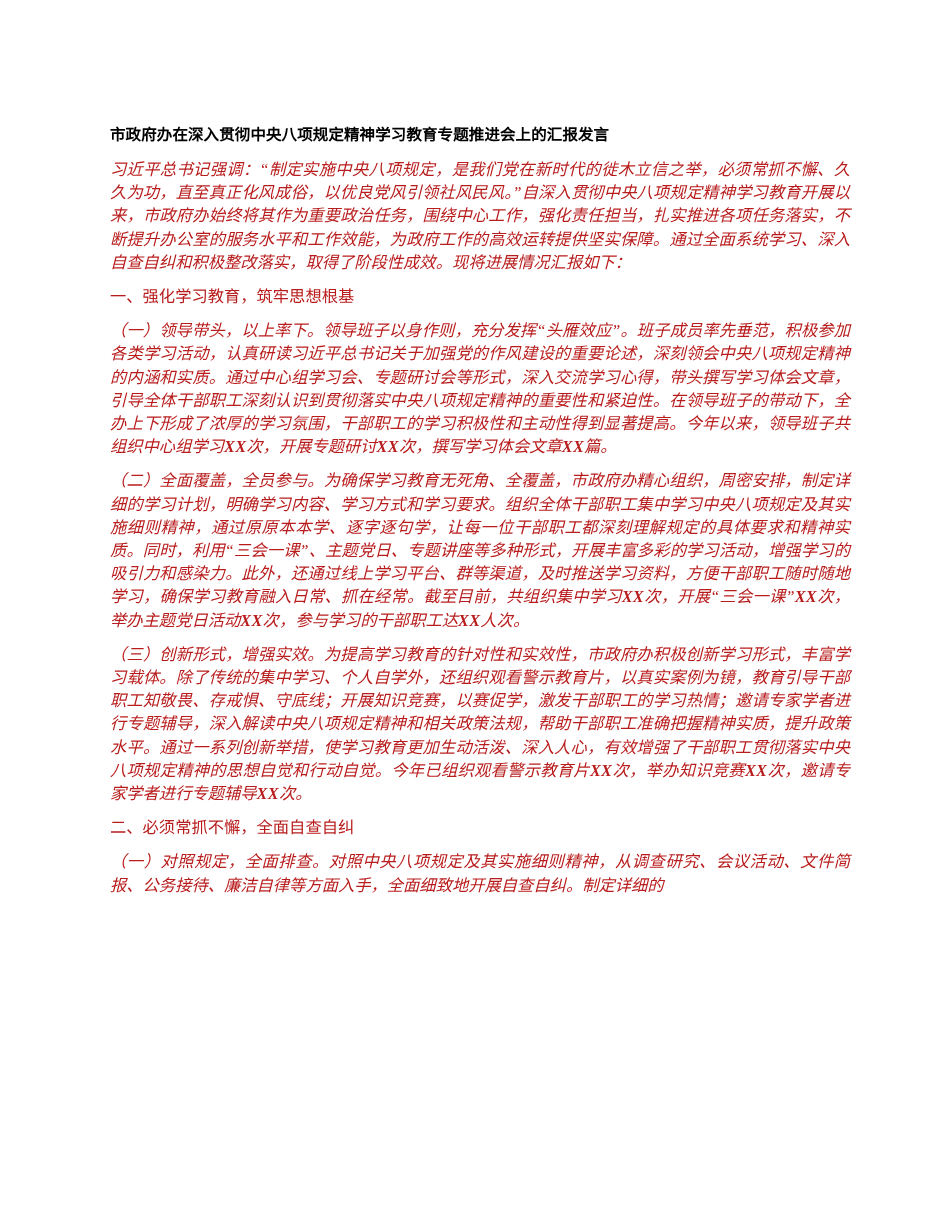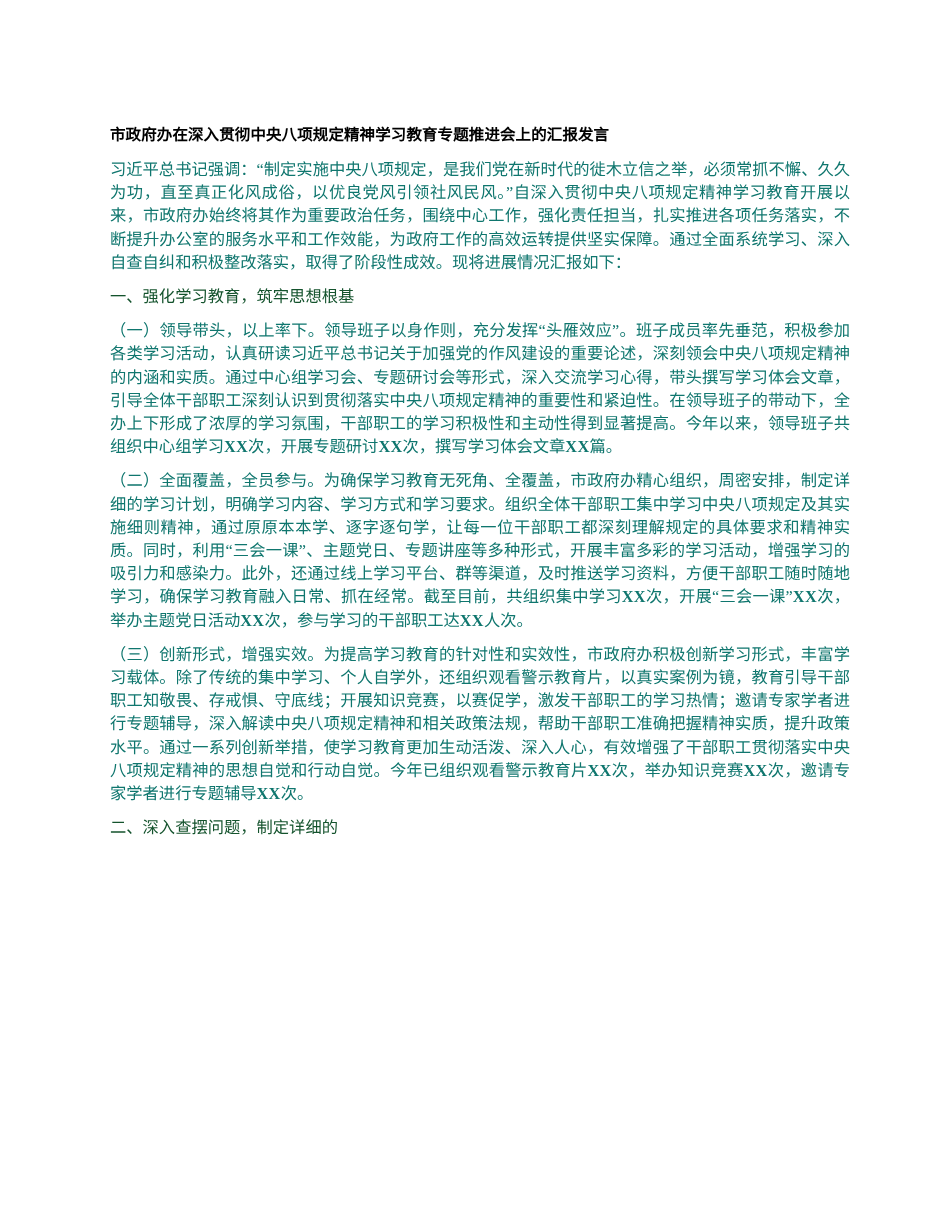--- a/index.html
+++ b/index.html
@@ -40,30 +40,31 @@
     color: #000;
   }
 
   p.para {
     margin: 0 0 11px 0;
     font-size: 16.3px;
     line-height: 23.2px;
     text-align: justify;
     text-justify: inter-ideograph;
     letter-spacing: 0px;
-    color: #0f766e;
+    color: #b91c1c;
     word-break: break-all;
+    font-style: italic;
   }
 
   p.heading-num {
     margin: 0 0 11px 0;
     font-size: 16.3px;
     line-height: 23.2px;
     text-align: left;
-    color: #14532d;
+    color: #b91c1c;
   }
 
   
   .ph {
     font-family: "Liberation Serif", "DejaVu Serif", serif;
     font-weight: bold;
     letter-spacing: 0.3px;
   }
 </style>
 </head>
@@ -78,18 +79,19 @@
 
     <p class="heading-num">一、强化学习教育，筑牢思想根基</p>
 
 
     <p class="para">（一）领导带头，以上率下。领导班子以身作则，充分发挥“头雁效应”。班子成员率先垂范，积极参加各类学习活动，认真研读习近平总书记关于加强党的作风建设的重要论述，深刻领会中央八项规定精神的内涵和实质。通过中心组学习会、专题研讨会等形式，深入交流学习心得，带头撰写学习体会文章，引导全体干部职工深刻认识到贯彻落实中央八项规定精神的重要性和紧迫性。在领导班子的带动下，全办上下形成了浓厚的学习氛围，干部职工的学习积极性和主动性得到显著提高。今年以来，领导班子共组织中心组学习<span class="ph">XX</span>次，开展专题研讨<span class="ph">XX</span>次，撰写学习体会文章<span class="ph">XX</span>篇。</p>
 
     <p class="para">（二）全面覆盖，全员参与。为确保学习教育无死角、全覆盖，市政府办精心组织，周密安排，制定详细的学习计划，明确学习内容、学习方式和学习要求。组织全体干部职工集中学习中央八项规定及其实施细则精神，通过原原本本学、逐字逐句学，让每一位干部职工都深刻理解规定的具体要求和精神实质。同时，利用“三会一课”、主题党日、专题讲座等多种形式，开展丰富多彩的学习活动，增强学习的吸引力和感染力。此外，还通过线上学习平台、群等渠道，及时推送学习资料，方便干部职工随时随地学习，确保学习教育融入日常、抓在经常。截至目前，共组织集中学习<span class="ph">XX</span>次，开展“三会一课”<span class="ph">XX</span>次，举办主题党日活动<span class="ph">XX</span>次，参与学习的干部职工达<span class="ph">XX</span>人次。</p>
 
     <p class="para">（三）创新形式，增强实效。为提高学习教育的针对性和实效性，市政府办积极创新学习形式，丰富学习载体。除了传统的集中学习、个人自学外，还组织观看警示教育片，以真实案例为镜，教育引导干部职工知敬畏、存戒惧、守底线；开展知识竞赛，以赛促学，激发干部职工的学习热情；邀请专家学者进行专题辅导，深入解读中央八项规定精神和相关政策法规，帮助干部职工准确把握精神实质，提升政策水平。通过一系列创新举措，使学习教育更加生动活泼、深入人心，有效增强了干部职工贯彻落实中央八项规定精神的思想自觉和行动自觉。今年已组织观看警示教育片<span class="ph">XX</span>次，举办知识竞赛<span class="ph">XX</span>次，邀请专家学者进行专题辅导<span class="ph">XX</span>次。</p>
 
-    <p class="heading-num">二、深入查摆问题，制定详细的</p>
+    <p class="heading-num">二、必须常抓不懈，全面自查自纠</p>
 
 
+    <p class="para">（一）对照规定，全面排查。对照中央八项规定及其实施细则精神，从调查研究、会议活动、文件简报、公务接待、廉洁自律等方面入手，全面细致地开展自查自纠。制定详细的</p>
 
   </div>
 </div>
 
 </body></html>

